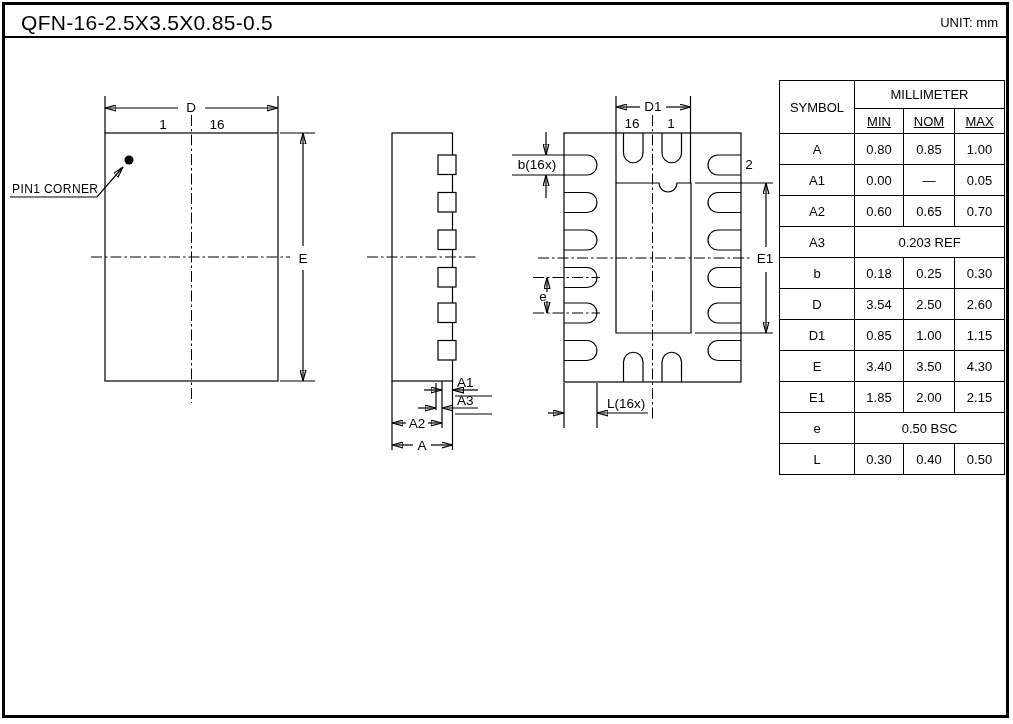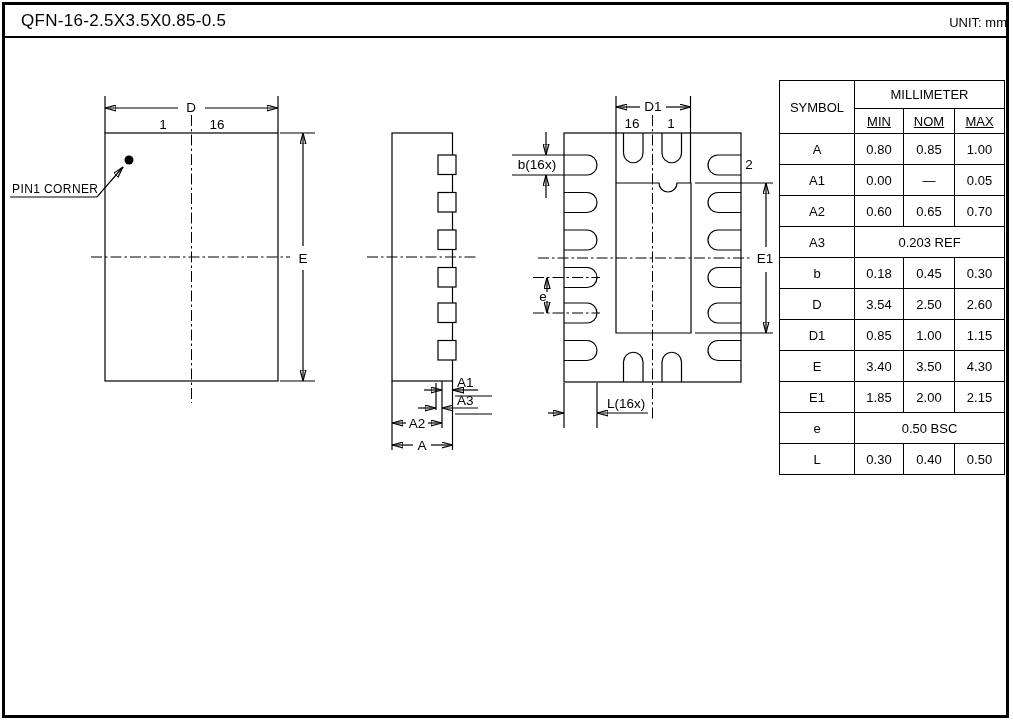--- a/index.html
+++ b/index.html
@@ -2,22 +2,22 @@
 <html><head>
 <meta charset="utf-8">
 <style>
   html,body{margin:0;padding:0;background:#ffffff;}
   .page{position:relative;width:1013px;height:724px;background:#fff;
         font-family:"Liberation Sans",sans-serif;color:#000;overflow:hidden;}
   .page-border{position:absolute;left:2px;top:2px;width:1007px;height:716px;
         border:3px solid #000;box-sizing:border-box;}
   .header-sep{position:absolute;left:5px;top:36px;width:1003px;height:0;
         border-top:2px solid #000;}
-  .title{position:absolute;left:21px;top:11px;font-size:17px;letter-spacing:0.3px;white-space:nowrap;}
-  .unit{position:absolute;right:6px;top:15px;font-size:13px;white-space:nowrap;margin-left:25px;}
+  .title{position:absolute;left:21px;top:11px;font-size:21px;letter-spacing:0.3px;white-space:nowrap;}
+  .unit{position:absolute;right:15px;top:15px;font-size:13px;white-space:nowrap;margin-left:25px;}
   svg{position:absolute;left:0;top:0;}
   svg line, svg path, svg rect, svg circle{stroke:#000;stroke-width:1.2;fill:none;}
   svg .cl{stroke-width:1;stroke-dasharray:11 3 2.5 3;}
   svg .wf{fill:#fff;}
   svg .dot{fill:#000;stroke:none;}
   svg text{font-family:"Liberation Sans",sans-serif;font-size:13.5px;fill:#000;stroke:none;}
   svg text.sm{font-size:12px;letter-spacing:0.4px;}
   .dim-table{position:absolute;left:779px;top:80px;border-collapse:collapse;
         table-layout:fixed;width:225px;padding-left:12px;}
   .dim-table td{border:1.5px solid #000;text-align:center;vertical-align:middle;
@@ -197,21 +197,21 @@
       <td class="dr">0.65</td>
       <td class="dr">0.70</td>
     </tr>
     <tr>
       <td class="dr">A3</td>
       <td class="dr" colspan="3">0.203 REF</td>
     </tr>
     <tr>
       <td class="dr">b</td>
       <td class="dr">0.18</td>
-      <td class="dr">0.45</td>
+      <td class="dr">0.25</td>
       <td class="dr">0.30</td>
     </tr>
     <tr>
       <td class="dr">D</td>
       <td class="dr">3.54</td>
       <td class="dr">2.50</td>
       <td class="dr">2.60</td>
     </tr>
     <tr>
       <td class="dr">D1</td>

